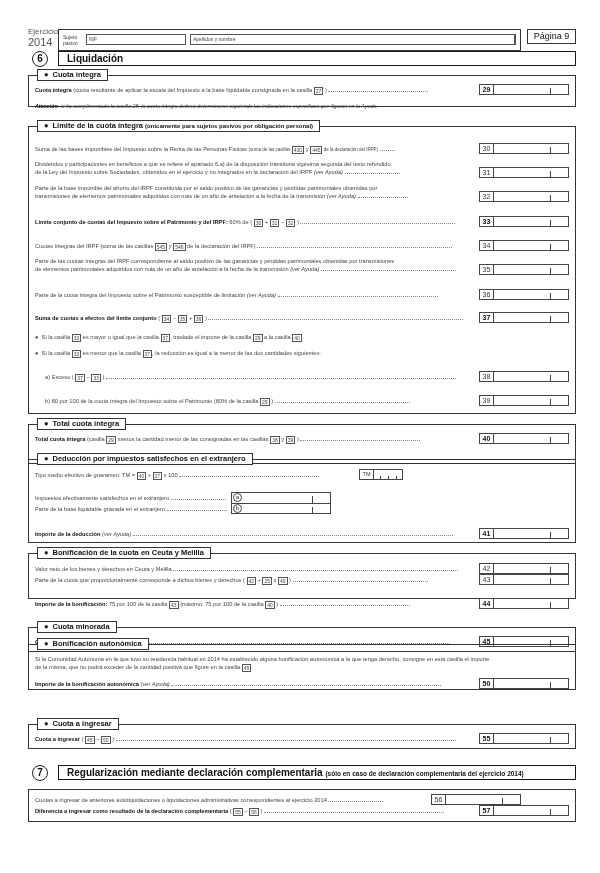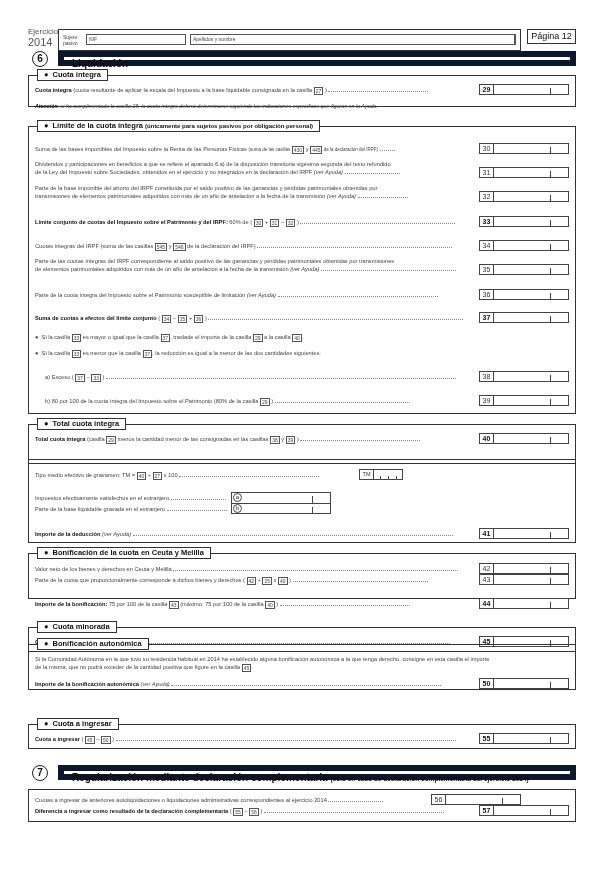--- a/index.html
+++ b/index.html
@@ -9,21 +9,21 @@
   .hdr-year { position: absolute; left: 28px; top: 28px; width: 30px; text-align: left; color: #555; line-height: 1; }
   .hdr-year .lbl { font-size: 8px; }
   .hdr-year .yr { font-size: 11px; margin-top: 1px; }
   .hdr-box { position: absolute; left: 58px; top: 29px; width: 463px; height: 22px; border: 1px solid #333; }
   .sujeto { position: absolute; left: 4px; top: 4px; font-size: 5px; color: #444; line-height: 6px; width: 20px; }
   .nif { position: absolute; left: 27px; top: 4px; width: 100px; height: 11px; border: 1px solid #555; font-size: 5px; padding: 1px 2px; color: #444; }
   .nombre { position: absolute; left: 131px; top: 4px; width: 326px; height: 11px; border: 1px solid #555; border-right-width: 2px; font-size: 5px; padding: 1px 2px; color: #444; }
   .pagina { position: absolute; left: 527px; top: 29px; width: 49px; height: 15px; border: 1px solid #333; font-size: 9px; text-align: center; line-height: 13px; color: #111; }
 
   .sec-num { position: absolute; width: 16px; height: 16px; border: 1.5px solid #222; border-radius: 50%; font-weight: bold; font-size: 10px; text-align: center; line-height: 13px; color: #111; }
-  .sec-title-box { position: absolute; border: 6px solid #0f172a; font-weight: bold; color: #111; padding-left: 8px; }
+  .sec-title-box { position: absolute; border: 1px solid #0f172a; font-weight: bold; color: #111; padding-left: 8px; }
   .sec6 { left: 58px; top: 51px; width: 518px; height: 15px; font-size: 10px; line-height: 13px; }
   .sec7 { left: 58px; top: 765px; width: 518px; height: 15px; font-size: 10px; line-height: 13px; }
   .sec7 .sub { font-size: 6.5px; }
 
   .panel { position: absolute; left: 28px; width: 548px; border: 1.5px solid #333; }
   .ptitle { position: absolute; left: 8px; top: -7px; height: 12px; border: 1.5px solid #333; background: #fff; font-weight: bold; font-size: 7.5px; padding: 0 6px; line-height: 9px; color: #111; white-space: nowrap; }
   .ptitle .dot { margin-right: 4px; }
   .ptitle .small { font-size: 6px; }
 
   .row { position: absolute; left: 6px; font-size: 5.7px; color: #444; line-height: 8px; white-space: nowrap; }
@@ -44,21 +44,21 @@
 
 <div class="hdr-year">
   <div class="lbl">Ejercicio</div>
   <div class="yr">2014</div>
 </div>
 <div class="hdr-box">
   <div class="sujeto">Sujeto pasivo</div>
   <div class="nif">NIF</div>
   <div class="nombre">Apellidos y nombre</div>
 </div>
-<div class="pagina">Página 12</div>
+<div class="pagina">Página 9</div>
 
 <div class="sec-num" style="left:32px;top:51px;">6</div>
 <div class="sec-title-box sec6">Liquidación</div>
 
 <div class="panel" style="top:75px;height:32px;">
   <div class="ptitle"><span class="dot">●</span><span>Cuota íntegra</span></div>
   <div class="row" style="top:10px;">
     <b>Cuota íntegra</b><span> (cuota resultante de aplicar la escala del Impuesto a la base liquidable consignada en la casilla </span><span class="ref">27</span><span> )</span> <span class="dots" style="width:100px"></span>
   </div>
   <div class="cbox" style="left:450px;top:8px;">
@@ -169,20 +169,21 @@
   <div class="row" style="top:10px;">
     <b>Total cuota íntegra</b><span> (casilla </span><span class="ref">29</span><span> menos la cantidad menor de las consignadas en las casillas </span><span class="ref">38</span> y <span class="ref">39</span> ) <span class="dots" style="width:120px"></span>
   </div>
   <div class="cbox" style="left:450px;top:8px;">
       <span class="num bold">40</span>
       <span class="tick"></span>
     </div>
 </div>
 
 <div class="panel" style="top:459px;height:84px;">
+  <div class="ptitle"><span class="dot">●</span><span>Deducción por impuestos satisfechos en el extranjero</span></div>
   <div class="row" style="top:11px;">
     <span>Tipo medio efectivo de gravamen: TM = </span><span class="ref">40</span> ÷ <span class="ref">27</span><span> x 100</span> <span class="dots" style="width:140px"></span>
   </div>
   <div class="cbox" style="left:330px;top:9px;width:44px;">
       <span class="num" style="font-size:5.5px">TM</span>
       <span class="tick" style="left:20px;top:6px;height:4px"></span>
       <span class="tick" style="left:28px;top:6px;height:4px"></span>
       <span class="tick" style="left:36px;top:6px;height:4px"></span>
     </div>
 

